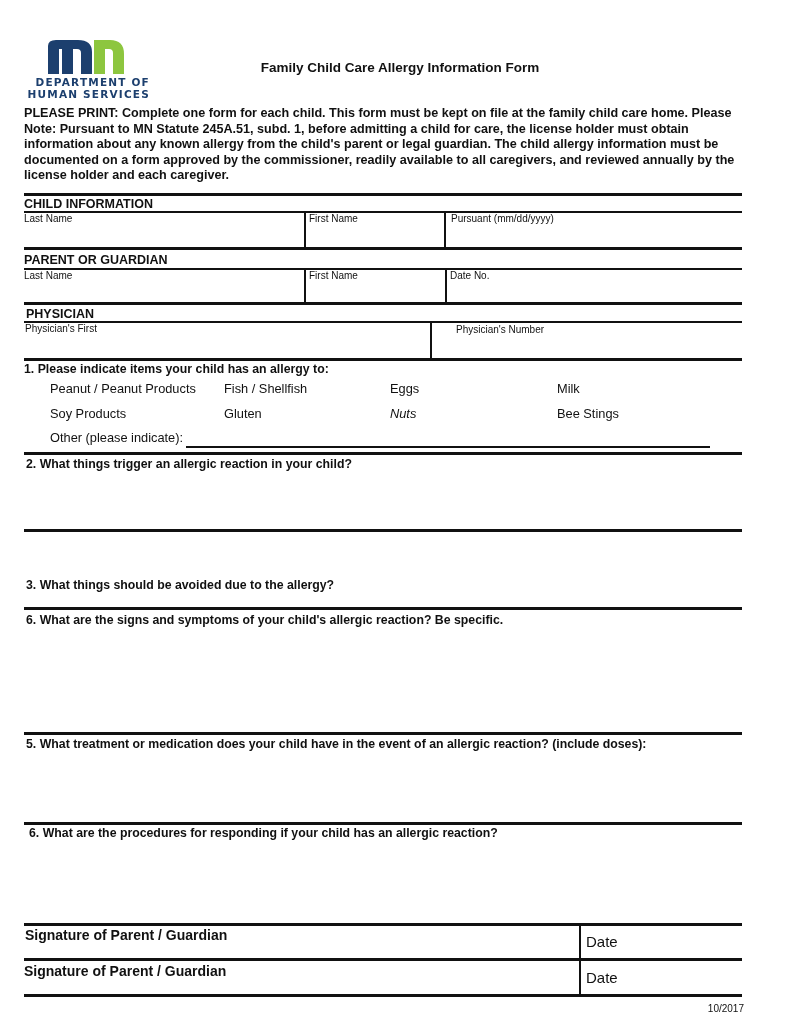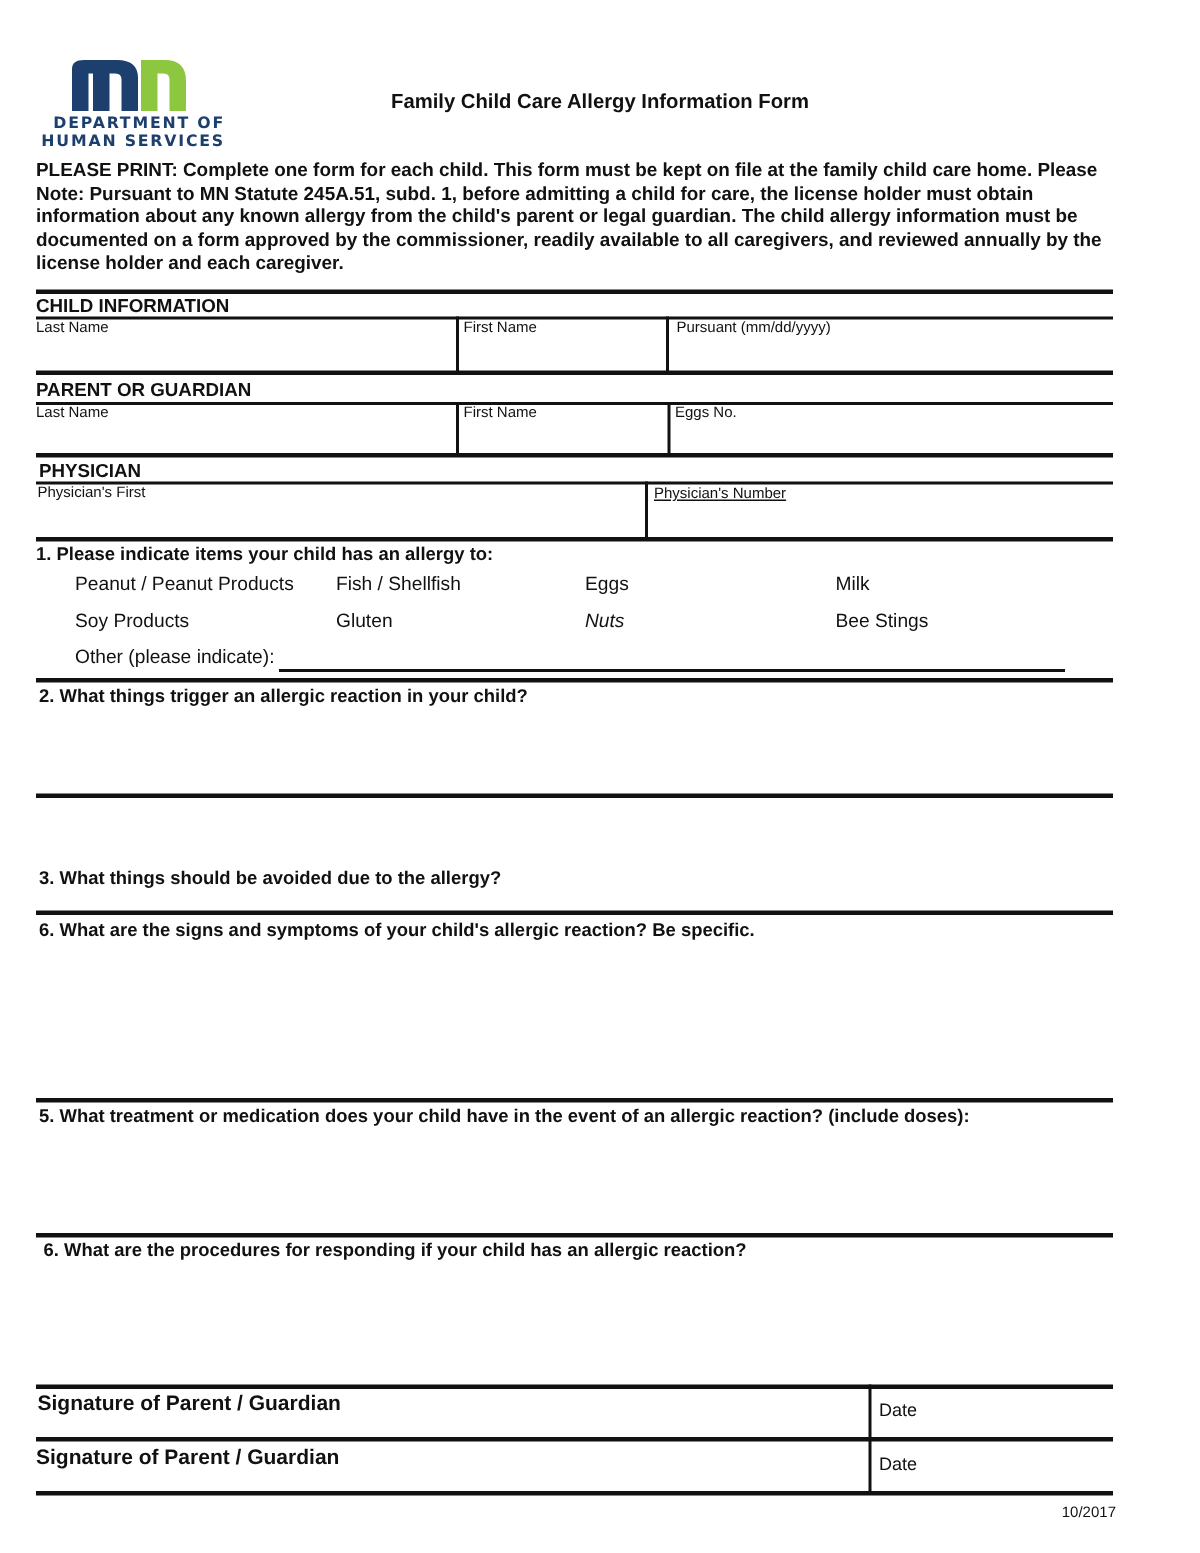--- a/index.html
+++ b/index.html
@@ -15,21 +15,21 @@
   .rule-thick { position: absolute; left: 24px; width: 718px; height: 3px; background: #111; }
   .rule-thin { position: absolute; left: 24px; width: 718px; height: 1.5px; background: #111; }
   .vline { position: absolute; width: 1.5px; background: #111; }
   .sec-h { position: absolute; font-weight: bold; font-size: 12.5px; }
   .lbl { position: absolute; font-size: 10px; text-align: right; }
   .field { position: absolute; border: none; background: transparent; outline: none; }
   .q { position: absolute; left: 26px; font-weight: bold; font-size: 12.3px; text-align: right; }
   .allergy { position: absolute; font-size: 12.8px; }
   .other-line { position: absolute; left: 186px; top: 446px; width: 524px; height: 1.5px; background: #111; }
   .sig { position: absolute; font-weight: bold; font-size: 14px; }
-  .date { position: absolute; font-size: 12px; }
+  .date { position: absolute; font-size: 15px; }
   .footer { position: absolute; right: 56px; top: 1003px; font-size: 10px; }
   textarea.field { resize: none; }
 </style>
 </head>
 <body>
 
 <div class="abs logo">
   <svg width="124" height="40" viewBox="0 0 124 40">
 
     <path d="M22 38 V10 Q22 4 30 4 H52 Q66 4 66 16 V38 H55 V17 Q55 13 51 13 H47 V38 H36 V13 H33 V38 Z" fill="#1c3f6e"></path>
@@ -58,30 +58,30 @@
 
 <div class="rule-thick" style="top:247px;"></div>
 <div class="sec-h" style="left:24px; top:253px;">PARENT OR GUARDIAN</div>
 <div class="rule-thin" style="top:268px;"></div>
 <div class="lbl" style="left:24px; top:270px;">Last Name</div>
 <input class="field" style="left: 24px; top: 283px; width: 276px; height: 18px;" value="">
 <div class="vline" style="left:304px; top:268px; height:35px;"></div>
 <div class="lbl" style="left:309px; top:270px;">First Name</div>
 <input class="field" style="left: 309px; top: 283px; width: 130px; height: 18px;" value="">
 <div class="vline" style="left:445px; top:268px; height:35px;"></div>
-<div class="lbl" style="left:450px; top:270px;">Eggs No.</div>
+<div class="lbl" style="left:450px; top:270px;">Date No.</div>
 <input class="field" style="left: 450px; top: 283px; width: 286px; height: 18px;" value="">
 
 <div class="rule-thick" style="top:302px;"></div>
 <div class="sec-h" style="left:26px; top:307px;">PHYSICIAN</div>
 <div class="rule-thin" style="top:321px;"></div>
 <div class="lbl" style="left:25px; top:323px;">Physician's First</div>
 <input class="field" style="left: 25px; top: 337px; width: 400px; height: 20px;" value="">
 <div class="vline" style="left:430px; top:321px; height:38px;"></div>
-<div class="lbl" style="left:436px; top:324px;text-decoration:underline;">Physician's Number</div>
+<div class="lbl" style="left:456px; top:324px;">Physician's Number</div>
 <input class="field" style="left: 434px; top: 337px; width: 302px; height: 20px;" value="">
 
 <div class="rule-thick" style="top:358px;"></div>
 <div class="q" style="left:24px; top:362px;">1. Please indicate items your child has an allergy to:</div>
 
 <div class="allergy" style="left:50px; top:381px;">Peanut / Peanut Products</div>
 <div class="allergy" style="left:224px; top:381px;">Fish / Shellfish</div>
 <div class="allergy" style="left:390px; top:381px;">Eggs</div>
 <div class="allergy" style="left:557px; top:381px;">Milk</div>
 

